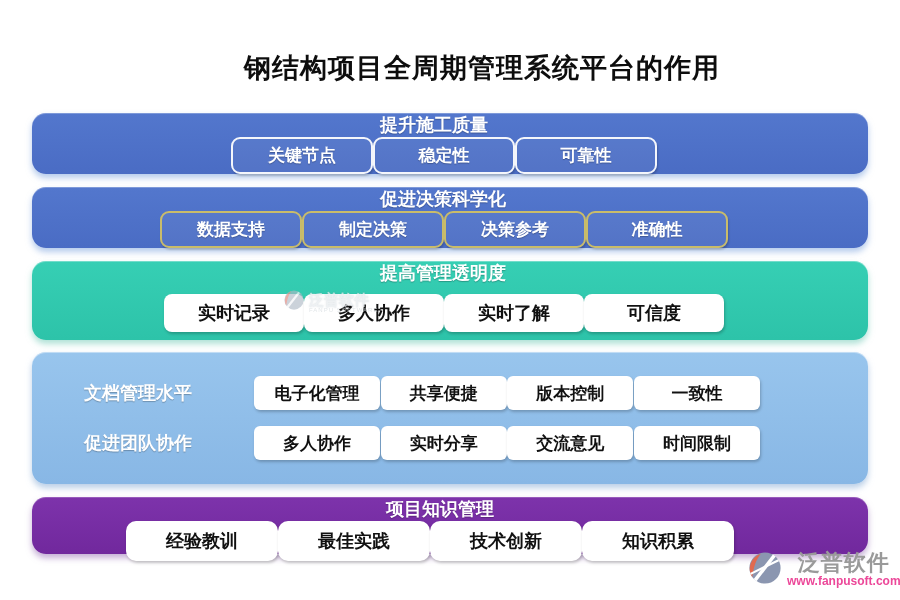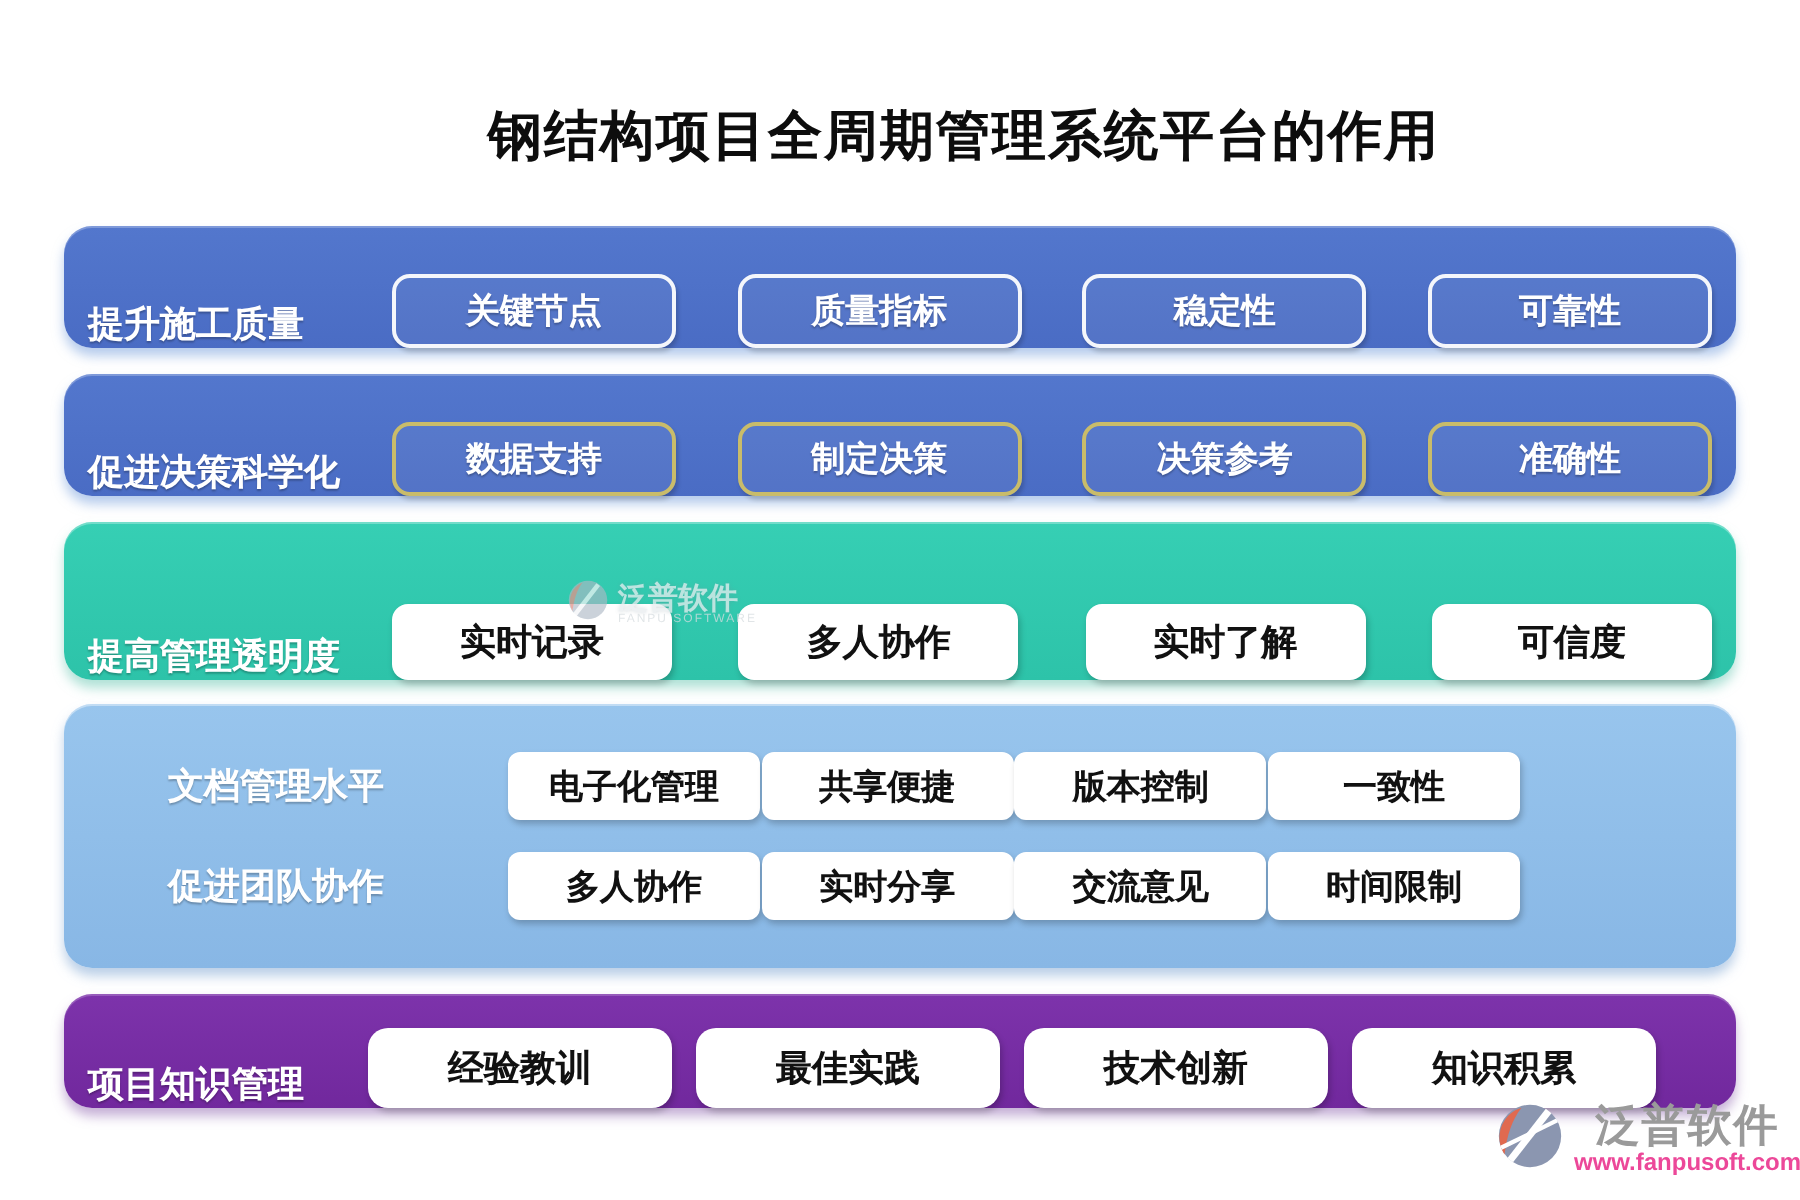--- a/index.html
+++ b/index.html
@@ -7,38 +7,38 @@
     position:relative; width:900px; height:600px; overflow:hidden;
     background:#ffffff; font-family:"Liberation Sans", sans-serif;
   }
   .title {
     position:absolute; top:50px; left:0; width:100%; text-align:center;
     font-family:Liberation Serif, serif; font-weight:bold; font-size:27px;
     color:#0d0d0d; letter-spacing:1px;margin-left:32px;
   }
   .band {
     position:absolute; left:32px; width:836px; border-radius:14px;
-    box-sizing:border-box; display:flex; align-items:flex-end;
+    box-sizing:border-box; display:flex; align-items:center;flex-direction:column;
   }
   .band-blue   { background:linear-gradient(180deg,#5377cd,#4a6cc4); box-shadow:0 4px 6px rgba(120,160,220,0.55), inset 0 1px 0 rgba(255,255,255,0.25); }
   .band-teal   { background:linear-gradient(180deg,#36cfb4,#2dc3a9); box-shadow:0 4px 6px rgba(110,200,180,0.55), inset 0 1px 0 rgba(255,255,255,0.3); }
   .band-light  { background:linear-gradient(180deg,#98c5ed,#88b7e5); box-shadow:0 4px 6px rgba(140,175,215,0.6), inset 0 1px 0 rgba(255,255,255,0.4);padding-left:40px; }
   .band-purple { background:linear-gradient(180deg,#7d33ab,#71289d); box-shadow:0 4px 6px rgba(150,110,180,0.55), inset 0 1px 0 rgba(255,255,255,0.2); }
 
   .band1 { top:113px; height:61px; }
   .band2 { top:187px; height:61px; }
   .band3 { top:261px; height:79px; }
   .band4 { top:352px; height:132px; flex-direction:column; align-items:stretch; justify-content:center; }
   .band5 { top:497px; height:57px; }
 
   .band-label {
     flex:0 0 auto; padding-left:12px; color:#ffffff; font-weight:bold;
     font-size:18px; white-space:nowrap; text-shadow:0 1px 1px rgba(0,0,0,0.25);
   }
-  .w152 { width:152px; } .w140 { width:140px;margin-top:46px; } .w170 { width:170px; }
+  .w152 { width:152px; } .w140 { width:140px; } .w170 { width:170px; }
 
   .btn-row { flex:1; display:flex; justify-content:space-between; align-items:center; }
   .pr12  { padding-right:12px; }
   .pr40  { padding-right:40px; }
   .pr108 { padding-right:108px; }
 
   .subrow { display:flex; align-items:center; height:50px; }
 
   .chip {
     display:flex; align-items:center; justify-content:center;
@@ -79,21 +79,20 @@
 <body>
 
 <div class="stage">
 
   <div class="title">钢结构项目全周期管理系统平台的作用</div>
 
   <div class="band band-blue band1">
     <div class="band-label w152">提升施工质量</div>
     <div class="btn-row pr12">
       <div class="chip chip-outline bd-white">关键节点</div>
-      <div class="chip chip-outline bd-white">质量指标</div>
       <div class="chip chip-outline bd-white">稳定性</div>
       <div class="chip chip-outline bd-white">可靠性</div>
     </div>
   </div>
 
   <div class="band band-blue band2">
     <div class="band-label w152">促进决策科学化</div>
     <div class="btn-row pr12">
       <div class="chip chip-outline bd-gold">数据支持</div>
       <div class="chip chip-outline bd-gold">制定决策</div>

